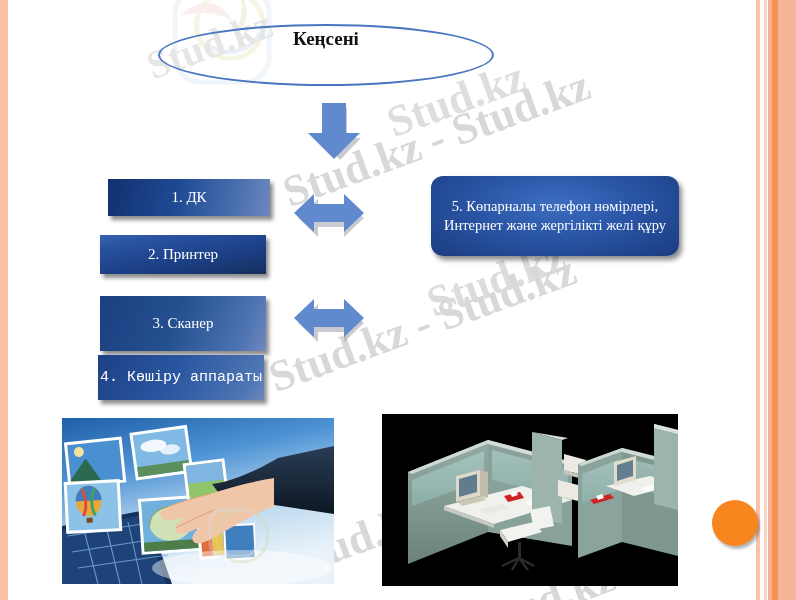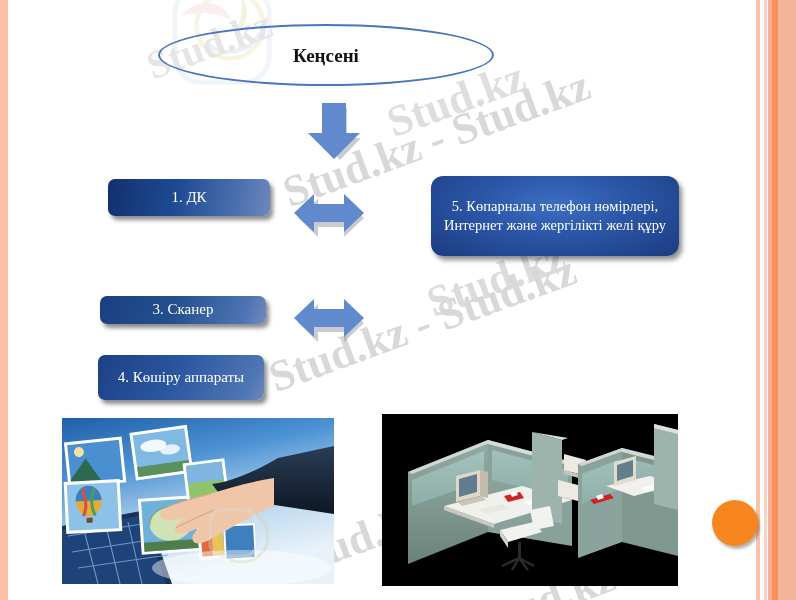--- a/index.html
+++ b/index.html
@@ -75,21 +75,20 @@
   }
   .title-text {
     position: absolute;
     left: 158px;
     top: 28px;
     width: 336px;
     height: 56px;
     display: flex;
     flex-direction: column;
     align-items: center;
-    justify-content: center;
     font-family: "Liberation Serif", serif;
     font-weight: bold;
     font-size: 19px;
     color: #111111;
     line-height: 1.18;
     text-align: center;
   }
 
   
   .arrow-down { position: absolute; left: 300px; top: 103px; width: 68px; height: 58px; }
@@ -100,39 +99,40 @@
   .lbox {
     position: absolute;
     display: flex;
     align-items: center;
     justify-content: center;
     text-align: center;
     color: #ffffff;
     font-family: "Liberation Serif", serif;
     font-size: 15px;
     line-height: 1.15;
-    border-radius: 7px;
+    border-radius: 0;
     box-shadow: 3px 4px 4px rgba(0,0,0,0.45);
     box-sizing: border-box;
   }
   .lbox-1 {
     left: 108px; top: 179px; width: 162px; height: 37px;
     background: linear-gradient(100deg, #12306e 0%, #1e4a93 42%, #4a6fae 78%, #6d87bd 100%);
   }
   .lbox-2 {
     left: 100px; top: 235px; width: 166px; height: 39px;
     background: linear-gradient(170deg, #3a64b0 0%, #2a53a2 18%, #1c3f86 60%, #15305f 100%);
   }
   .lbox-3 {
-    left: 100px; top: 296px; width: 166px; height: 28px;
+    left: 100px; top: 296px; width: 166px; height: 55px;
     background: linear-gradient(110deg, #1b3f82 0%, #24508f 45%, #4d73b2 85%, #7189bd 100%);
   }
   .lbox-4 {
     left: 98px; top: 355px; width: 166px; height: 45px;
     background: linear-gradient(120deg, #1d4085 0%, #2a56a0 45%, #4f76b4 88%, #6f88bd 100%);
+    font-family: Liberation Mono, monospace;
   }
 
   
   .rbox {
     position: absolute;
     display: flex;
     align-items: center;
     justify-content: center;
     text-align: center;
     color: #ffffff;
@@ -211,20 +211,21 @@
     <path d="M26 14 L26 4 L6 23 L26 42 L26 32 L52 32 L52 42 L72 23 L52 4 L52 14 Z" transform="translate(2,3)" fill="#9aa2ab" opacity="0.55"></path>
     <path d="M24 12 L24 2 L4 21 L24 40 L24 30 L54 30 L54 40 L74 21 L54 2 L54 12 Z" fill="#6189CE"></path>
   </svg>
 
   <svg class="arrow-h-2" viewBox="0 0 78 46">
     <path d="M26 14 L26 4 L6 23 L26 42 L26 32 L52 32 L52 42 L72 23 L52 4 L52 14 Z" transform="translate(2,3)" fill="#9aa2ab" opacity="0.55"></path>
     <path d="M24 12 L24 2 L4 21 L24 40 L24 30 L54 30 L54 40 L74 21 L54 2 L54 12 Z" fill="#6189CE"></path>
   </svg>
 
   <div class="lbox lbox-1">1. ДК</div>
+  <div class="lbox lbox-2">2. Принтер</div>
   <div class="lbox lbox-3">3. Сканер</div>
   <div class="lbox lbox-4">4. Көшіру аппараты</div>
 
   <div class="rbox rbox-5">5. Көпарналы телефон нөмірлері, Интернет және жергілікті желі құру</div>
 
   <svg class="photo photo-left" viewBox="0 0 272 166" preserveAspectRatio="none">
     <defs>
       <linearGradient id="skyG" x1="0" y1="0" x2="0.35" y2="1">
         <stop offset="0%" stop-color="#1f5fa8"></stop>
         <stop offset="35%" stop-color="#4d93d4"></stop>

